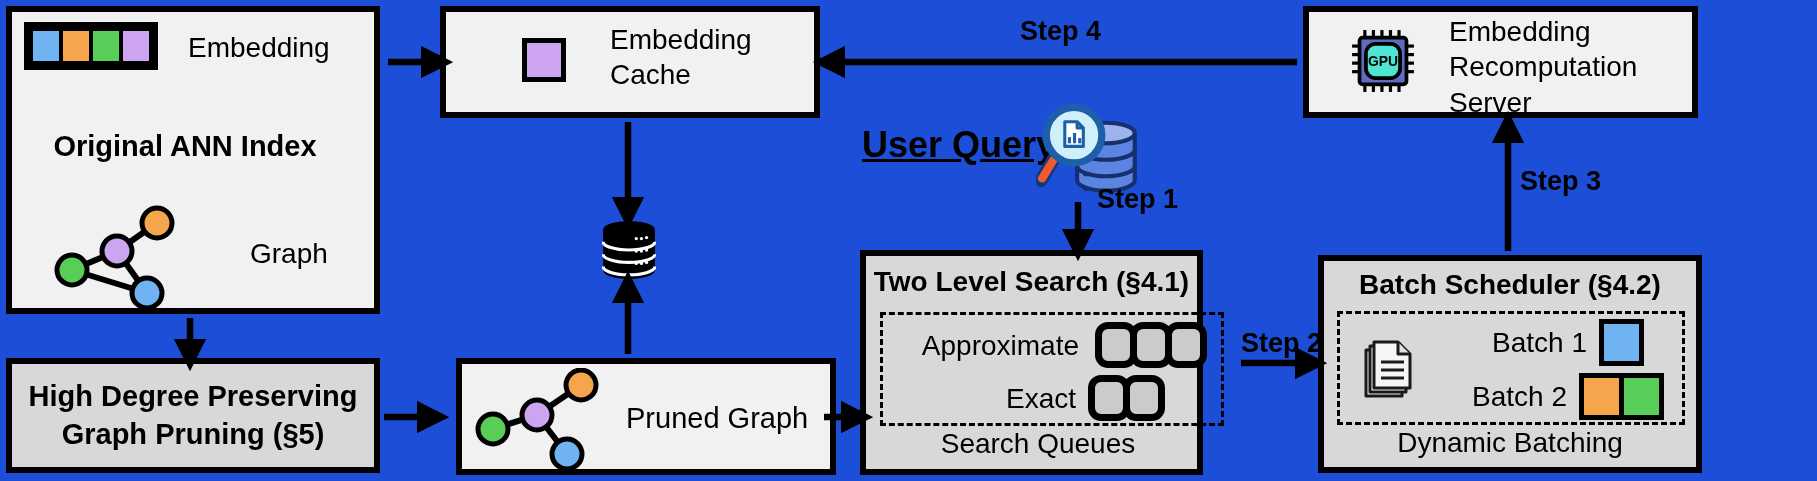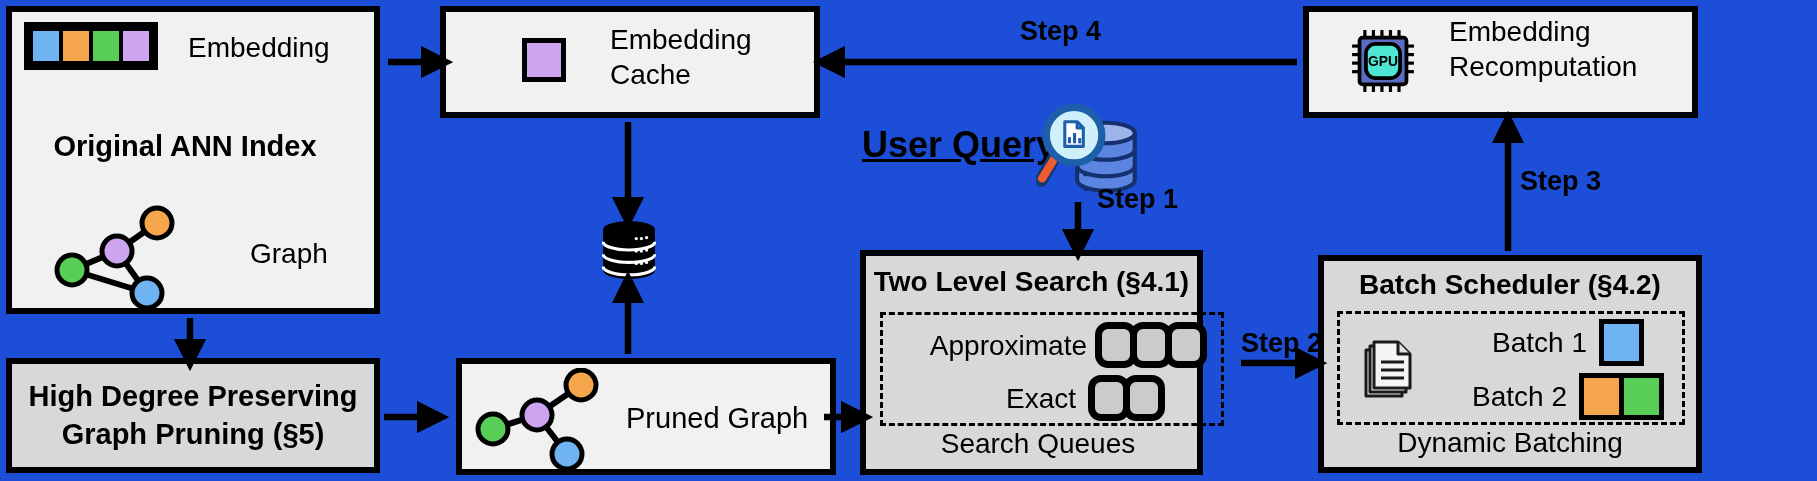--- a/index.html
+++ b/index.html
@@ -97,20 +97,21 @@
             <line x1="51" y1="40" x2="59" y2="40"></line>
         </g>
         <rect x="8" y="8" width="44" height="44" rx="3" fill="#5b6cc2" stroke="#000" stroke-width="3.5"></rect>
         <rect x="14" y="14" width="32" height="32" rx="9" fill="#4ee6d2" stroke="#000" stroke-width="3.5"></rect>
         <text x="30" y="35" text-anchor="middle" font-size="13" font-weight="bold" fill="#000">GPU</text>
       </svg>
     </div>
     <div class="abs lbl" style="left:140px;top:2px;line-height:1.26;">
       <div>Embedding</div>
       <div>Recomputation</div>
+      <div>Server</div>
     </div>
   </div>
 
   <div class="abs" style="left:602px;top:220px;">
     <svg width="54" height="60" viewBox="0 0 52 58">
       <path d="M1,9 v40 a25,8 0 0 0 50,0 v-40" fill="#000"></path>
       <ellipse cx="26" cy="9" rx="25" ry="8" fill="#000"></ellipse>
       <path d="M1,21 a25,8 0 0 0 50,0" stroke="#fff" stroke-width="3" fill="none"></path>
       <path d="M1,33 a25,8 0 0 0 50,0" stroke="#fff" stroke-width="3" fill="none"></path>
       <path d="M1,45 a25,8 0 0 0 50,0" stroke="#fff" stroke-width="3" fill="none"></path>
@@ -180,21 +181,21 @@
         <rect x="36" y="36" width="3" height="10"></rect>
         <rect x="41" y="41" width="3" height="5"></rect>
       </g>
     </svg>
   </div>
 
   <div class="box dark" style="left:860px;top:250px;width:343px;height:225px;">
     <div class="abs lbl bold center" style="left:0;right:0;top:8px;">Two Level Search (§4.1)</div>
     <div class="dashed" style="left:14px;top:56px;width:344px;height:114px;">
       <div class="qrow" style="left:0;right:14px;top:7px;justify-content:flex-end;">
-        <span class="lbl" style="margin-right:8px;">Approximate</span>
+        <span class="lbl" style="margin-right:16px;">Approximate</span>
         <span class="qslot"></span>
         <span class="qslot"></span>
         <span class="qslot"></span>
       </div>
       <div class="qrow" style="left:0;right:56px;top:60px;justify-content:flex-end;">
         <span class="lbl" style="margin-right:12px;">Exact</span>
         <span class="qslot"></span>
         <span class="qslot"></span>
       </div>
     </div>

